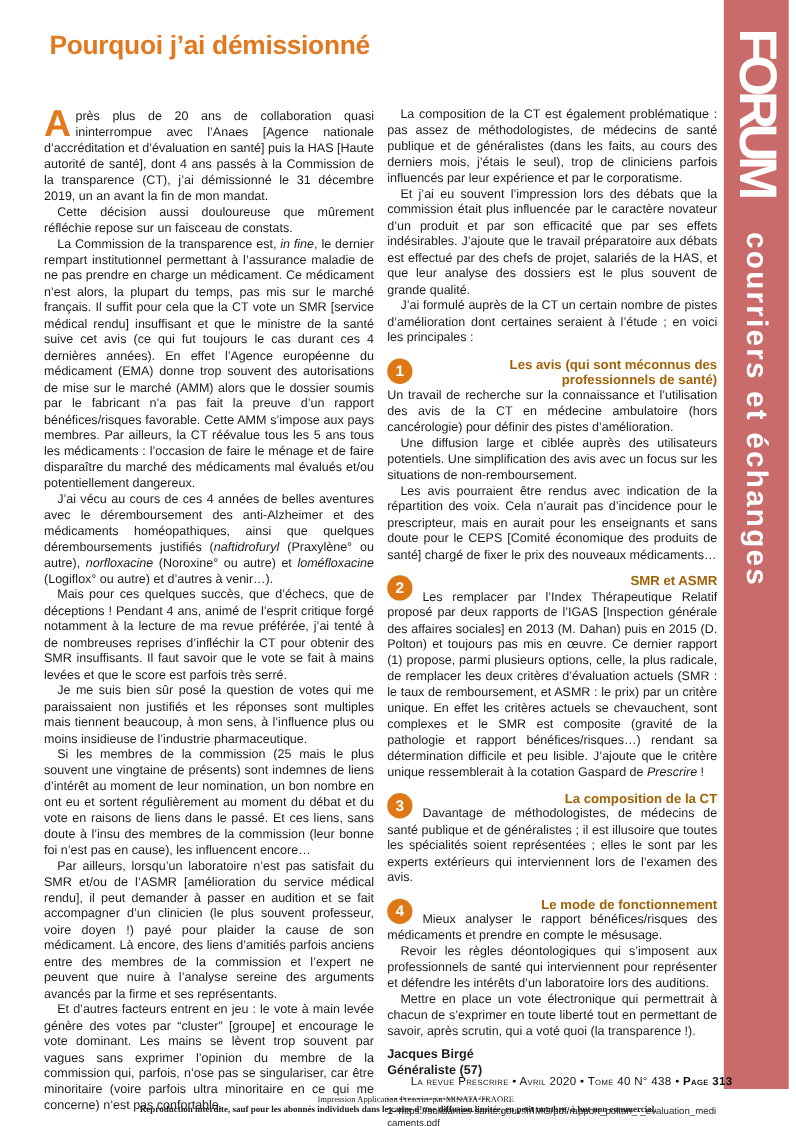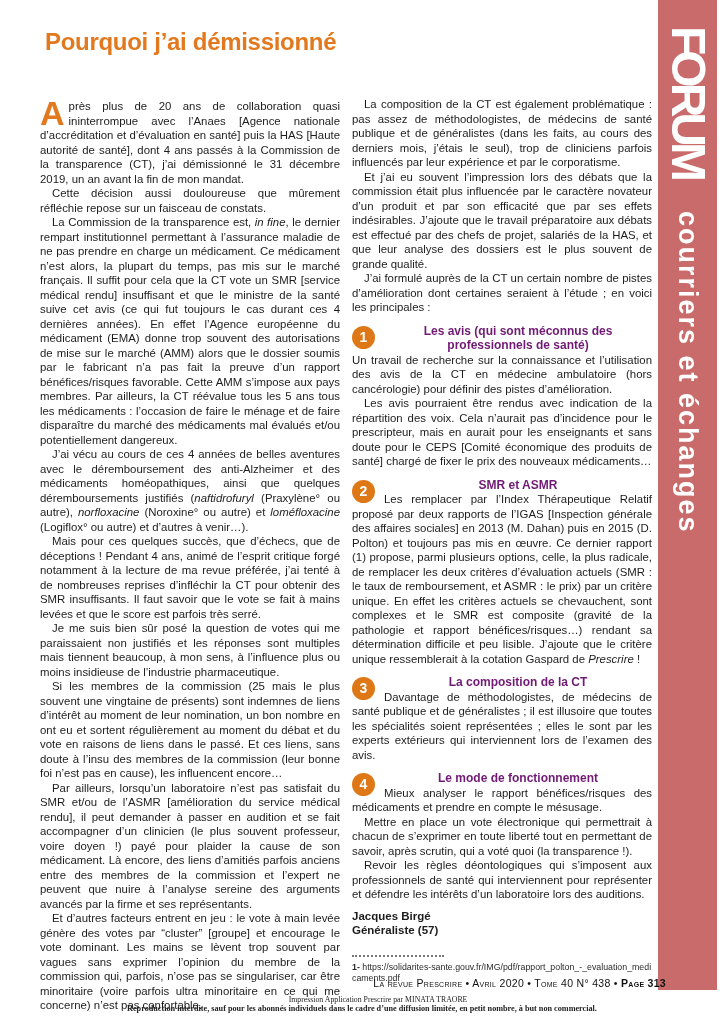--- a/index.html
+++ b/index.html
@@ -28,22 +28,22 @@
     font-size:34px;line-height:27px;padding:1px 4px 0 0;
   }
   
   .section{margin-top:9px;}
   .sec-badge{
     float:left;width:23px;height:23px;border-radius:50%;
     background:#DE7817;color:#ffffff;font-weight:bold;font-size:14px;
     text-align:center;line-height:23px;margin:2px 9px 3px 0;
   }
   .sec-title{
-    color:#701a75;font-weight:bold;font-size:12px;line-height:14.5px;margin:0;
-    text-align:center;
+    color:#a16207;font-weight:bold;font-size:12px;line-height:14.5px;margin:0;
+    text-align:right;
   }
   
   .signature{margin-top:7px;font-weight:bold;font-size:11.5px;line-height:14px;padding-right:2px;}
   
   .footnote{margin-top:18px;}
   .dotline{width:92px;border-top:2px dotted #777;margin:0 0 5px 0;}
   .footnote-text{font-size:8.8px;line-height:11px;text-align:left;word-break:break-all;color:#2a2a2a;}
   .footnote-text b{font-weight:bold;}
   
   .sidebar{
@@ -104,20 +104,21 @@
         <p class="body-p indent"><span>La composition de la CT est également problématique : pas assez de méthodologistes, de médecins de santé publique et de généralistes (dans les faits, au cours des derniers mois, j’étais le seul), trop de cliniciens parfois influencés par leur expérience et par le corporatisme.</span></p>
         <p class="body-p indent"><span>Et j’ai eu souvent l’impression lors des débats que la commission était plus influencée par le caractère novateur d’un produit et par son efficacité que par ses effets indésirables. J’ajoute que le travail préparatoire aux débats est effectué par des chefs de projet, salariés de la HAS, et que leur analyse des dossiers est le plus souvent de grande qualité.</span></p>
         <p class="body-p indent"><span>J’ai formulé auprès de la CT un certain nombre de pistes d’amélioration dont certaines seraient à l’étude ; en voici les principales :</span></p>
       </div>
 
     <div class="section">
       <div class="sec-badge">1</div>
       <h3 class="sec-title">Les avis (qui sont méconnus des professionnels de santé)</h3>
       <div>
           <p class="body-p"><span>Un travail de recherche sur la connaissance et l’utilisation des avis de la CT en médecine ambulatoire (hors cancérologie) pour définir des pistes d’amélioration.</span></p>
+          <p class="body-p indent"><span>Une diffusion large et ciblée auprès des utilisateurs potentiels. Une simplification des avis avec un focus sur les situations de non-remboursement.</span></p>
           <p class="body-p indent"><span>Les avis pourraient être rendus avec indication de la répartition des voix. Cela n’aurait pas d’incidence pour le prescripteur, mais en aurait pour les enseignants et sans doute pour le CEPS [Comité économique des produits de santé] chargé de fixer le prix des nouveaux médicaments…</span></p>
         </div>
     </div>
 
     <div class="section">
       <div class="sec-badge">2</div>
       <h3 class="sec-title">SMR et ASMR</h3>
       <div>
           <p class="body-p"><span>Les remplacer par l’Index Thérapeutique Relatif proposé par deux rapports de l’IGAS [Inspection générale des affaires sociales] en 2013 (M. Dahan) puis en 2015 (D. Polton) et toujours pas mis en œuvre. Ce dernier rapport (1) propose, parmi plusieurs options, celle, la plus radicale, de remplacer les deux critères d’évaluation actuels (SMR : le taux de remboursement, et ASMR : le prix) par un critère unique. En effet les critères actuels se chevauchent, sont complexes et le SMR est composite (gravité de la pathologie et rapport bénéfices/risques…) rendant sa détermination difficile et peu lisible. J’ajoute que le critère unique ressemblerait à la cotation Gaspard de </span><i>Prescrire</i><span> !</span></p>
         </div>
@@ -129,22 +130,22 @@
       <div>
           <p class="body-p"><span>Davantage de méthodologistes, de médecins de santé publique et de généralistes ; il est illusoire que toutes les spécialités soient représentées ; elles le sont par les experts extérieurs qui interviennent lors de l’examen des avis.</span></p>
         </div>
     </div>
 
     <div class="section">
       <div class="sec-badge">4</div>
       <h3 class="sec-title">Le mode de fonctionnement</h3>
       <div>
           <p class="body-p"><span>Mieux analyser le rapport bénéfices/risques des médicaments et prendre en compte le mésusage.</span></p>
+          <p class="body-p indent"><span>Revoir les règles déontologiques qui s’imposent aux professionnels de santé qui interviennent pour représenter et défendre les intérêts d’un laboratoire lors des auditions.</span></p>
           <p class="body-p indent"><span>Mettre en place un vote électronique qui permettrait à chacun de s’exprimer en toute liberté tout en permettant de savoir, après scrutin, qui a voté quoi (la transparence !).</span></p>
-          <p class="body-p indent"><span>Revoir les règles déontologiques qui s’imposent aux professionnels de santé qui interviennent pour représenter et défendre les intérêts d’un laboratoire lors des auditions.</span></p>
         </div>
     </div>
 
     <div class="signature">
       <div>Jacques Birgé</div>
       <div>Généraliste (57)</div>
     </div>
 
     <div class="footnote">
       <div class="dotline"></div>

